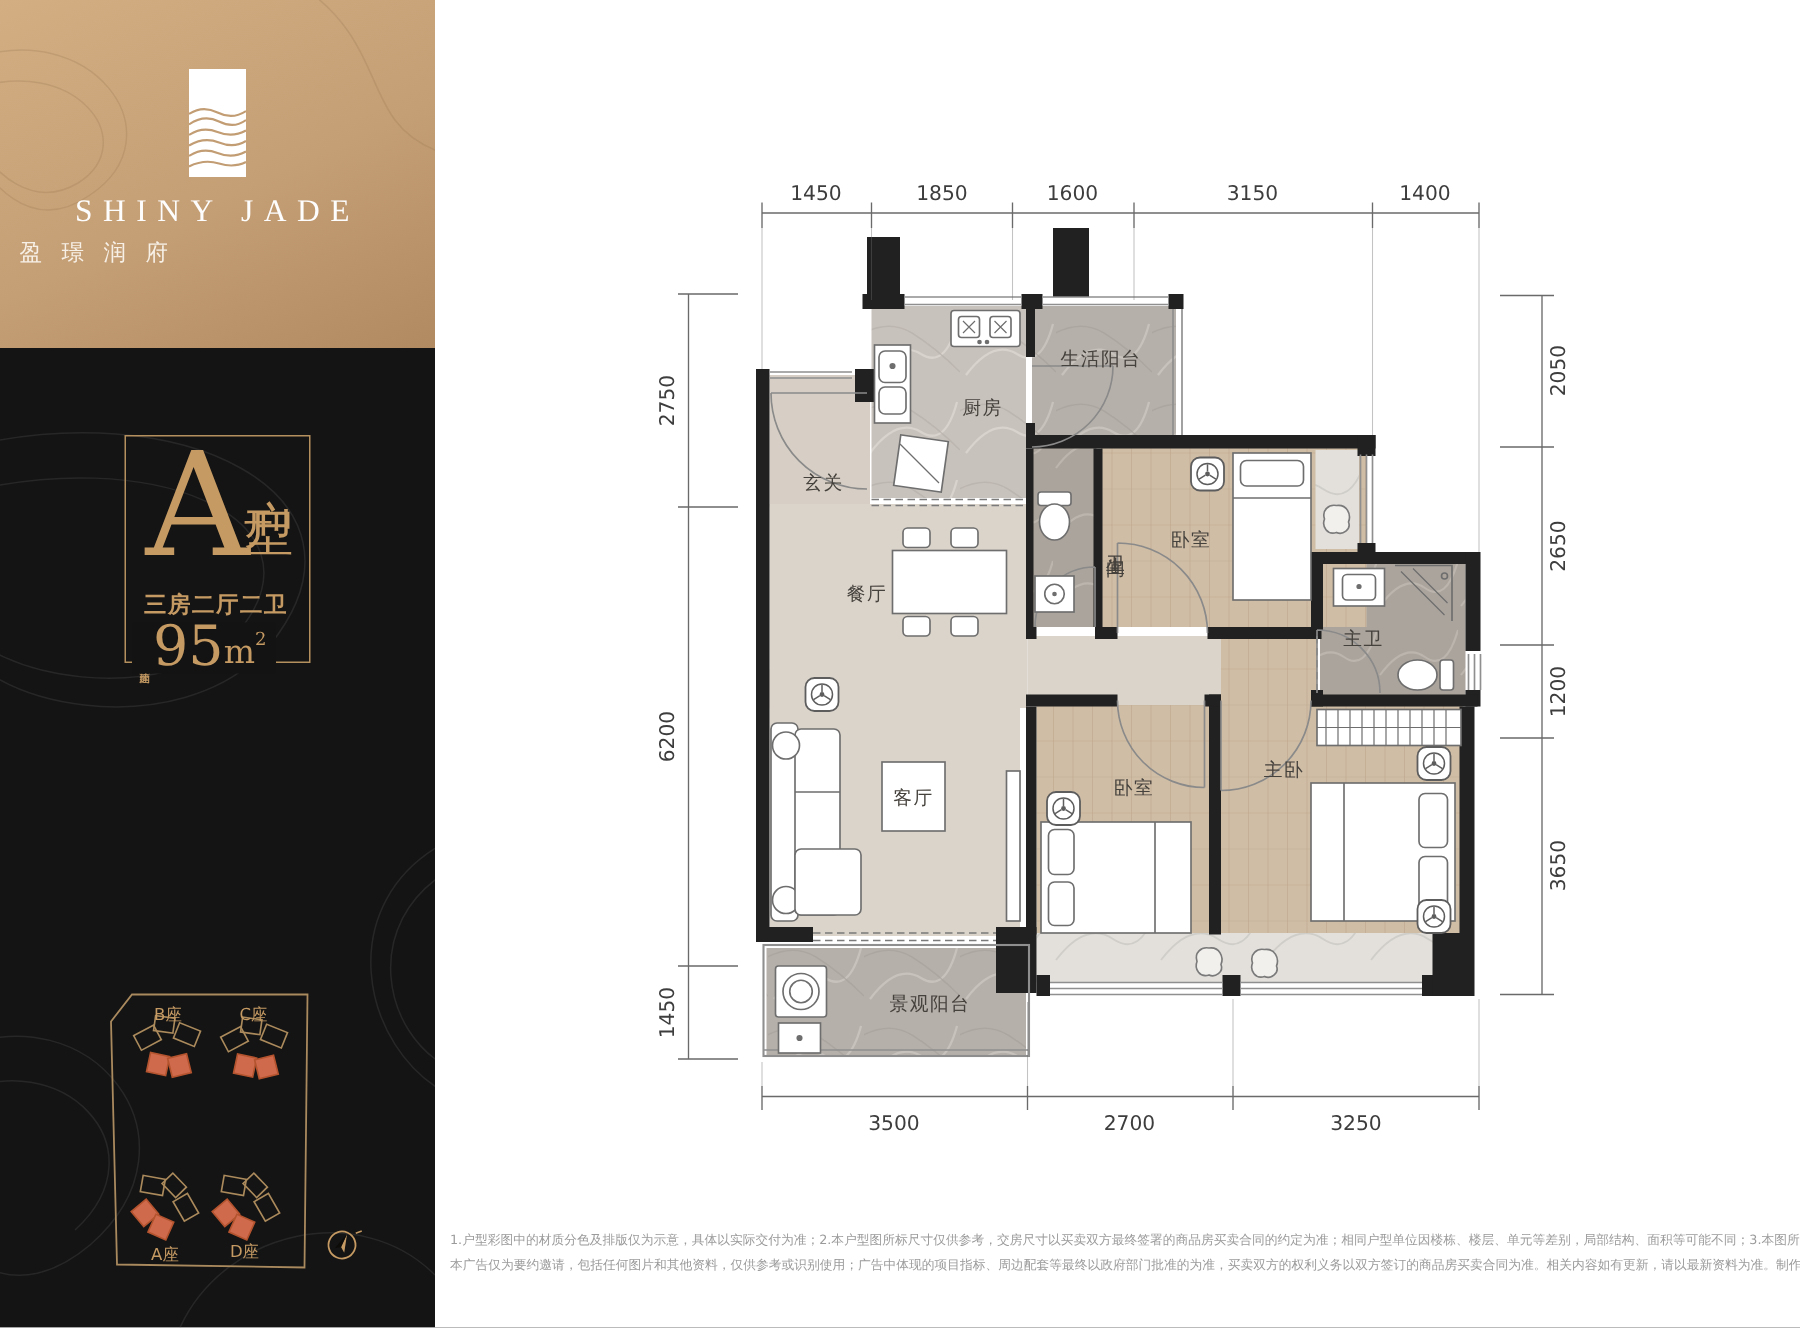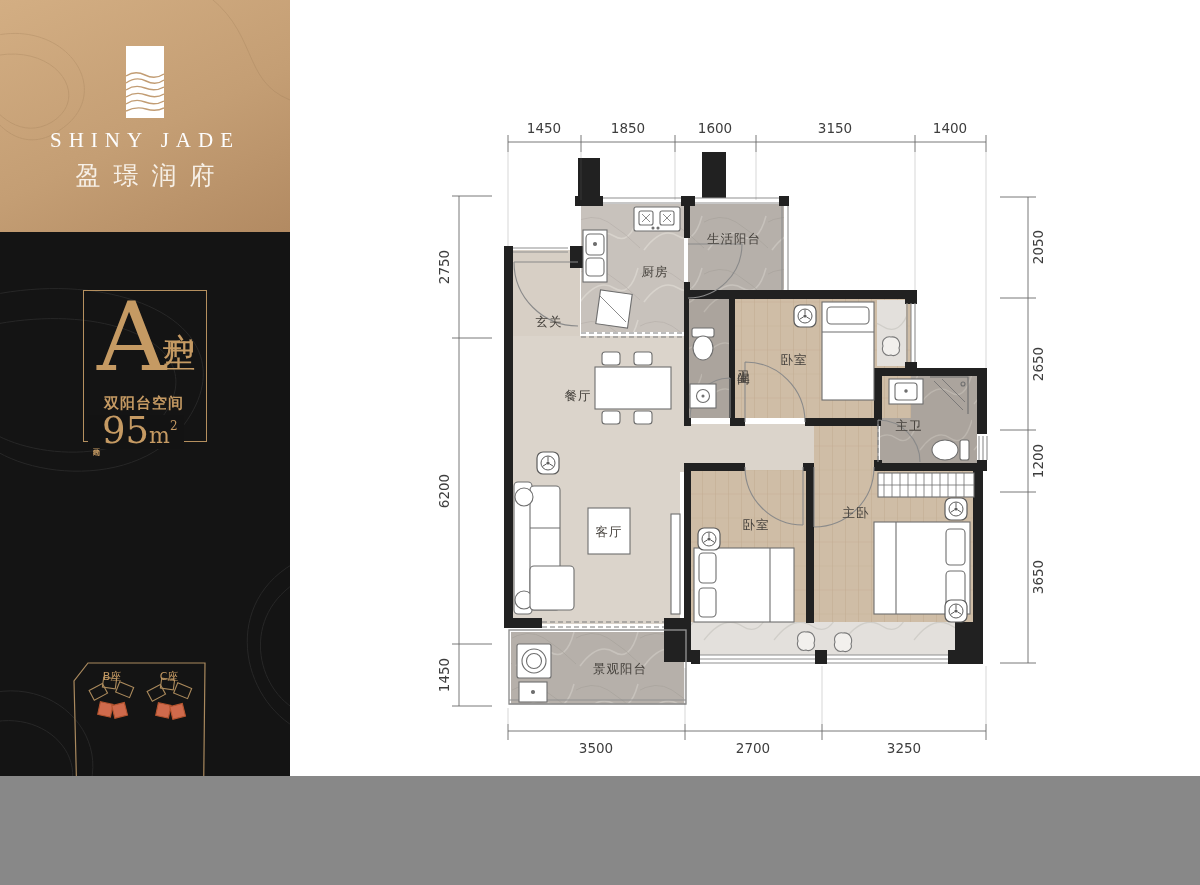--- a/index.html
+++ b/index.html
@@ -1,27 +1,27 @@
 <!DOCTYPE html>
 <html><head>
 <meta charset="utf-8">
 <style>
   html,body{margin:0;padding:0;background:#888;}
-  .page{position:relative;width:1200px;height:776px;background:#ffffff;overflow:hidden;
+  .page{position:relative;width:1200px;height:885px;background:#ffffff;overflow:hidden;
         font-family:"DejaVu Sans",sans-serif;}
   
   .left-panel{position:absolute;left:0;top:0;width:290px;height:885px;background:#141414;}
   .gold-block{position:absolute;left:0;top:0;width:290px;height:232px;
               background:linear-gradient(155deg,#d3ae83 0%,#c49e74 55%,#b28a62 100%);}
   .logo{position:absolute;left:126px;top:46px;width:38px;height:72px;}
   .brand-en{position:absolute;left:0;top:128px;width:290px;text-align:center;
             font-family:"Liberation Serif",serif;font-size:21px;letter-spacing:7px;
             color:#fdfdfd;white-space:nowrap;}
-  .brand-cn{position:absolute;left:0;top:159px;width:290px;text-align:center;
-            font-size:25px;letter-spacing:13px;color:#faf5ee;opacity:.95;white-space:nowrap;
+  .brand-cn{position:absolute;left:0;top:159px;width:290px;text-align:left;
+            font-size:15px;letter-spacing:13px;color:#faf5ee;opacity:.95;white-space:nowrap;
             text-indent:13px;}
   .type-box{position:absolute;left:83px;top:290px;width:122px;height:150px;
             border:1.5px solid #b5905f;}
   .type-letter{position:absolute;left:97px;top:294px;font-family:"DejaVu Serif",serif;
                font-size:96px;line-height:86px;color:#c59a63;}
   .type-suffix{position:absolute;left:156px;top:306px;writing-mode:vertical-rl;
                text-orientation:upright;font-size:33px;letter-spacing:6px;color:#c59a63;}
   .type-layout{position:absolute;left:83px;top:394px;width:122px;text-align:center;
                font-size:15px;font-weight:bold;letter-spacing:1px;color:#c59a63;white-space:nowrap;}
   .area-row{position:absolute;left:88px;top:415px;display:flex;align-items:flex-end;
@@ -79,21 +79,21 @@
         <path d="M0,58 Q9,52 19,56 T38,55"></path>
         <path d="M0,65 Q10,60 20,63 T38,62"></path>
       </g>
     </svg>
     <div class="brand-en">SHINY JADE</div>
     <div class="brand-cn">盈璟润府</div>
 
     <div class="type-box"></div>
     <div class="type-letter">A</div>
     <div class="type-suffix">户型</div>
-    <div class="type-layout">双阳台空间</div>
+    <div class="type-layout">三房二厅二卫</div>
     <div class="area-row">
       <span class="area-prefix">建面约</span>
       <span class="area-num">95</span>
       <span class="area-unit">m</span>
       <span class="area-sup">2</span>
     </div>
 
 
     <svg class="siteplan" viewBox="58 652 192 205">
       <defs>

